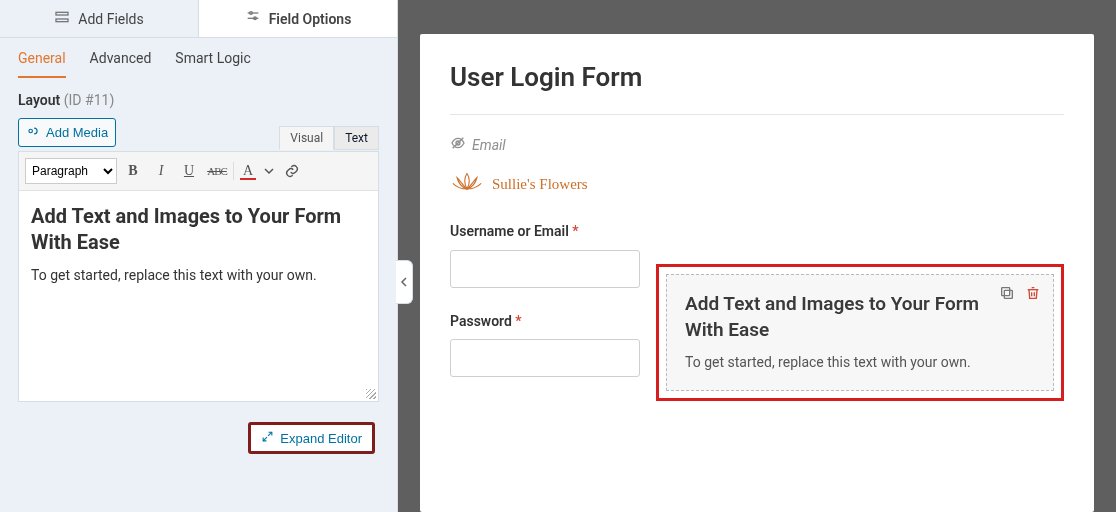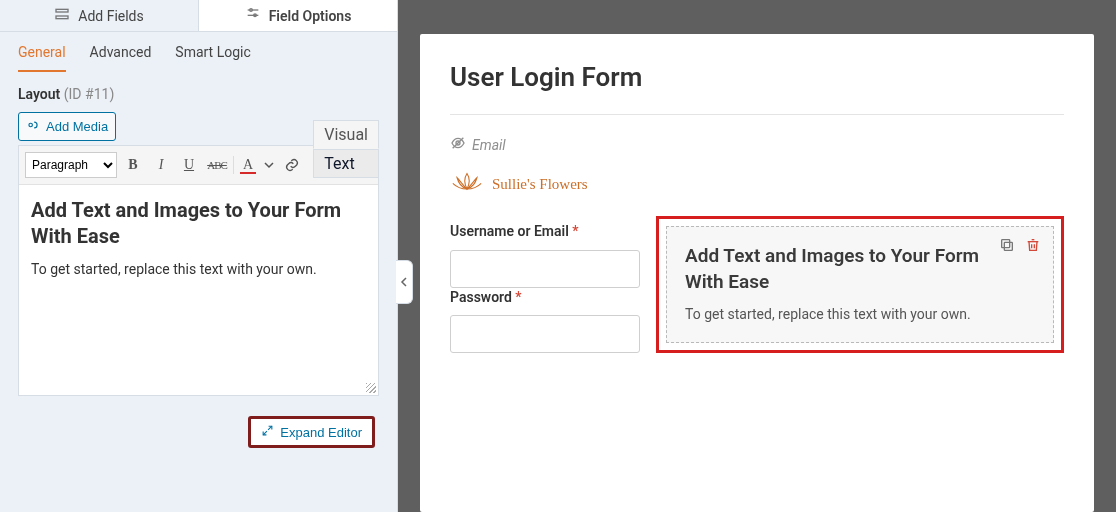--- a/index.html
+++ b/index.html
@@ -21,21 +21,21 @@
     width: 398px;
     height: 100%;
     background: #ecf1f7;
     border-right: 1px solid #d6dde4;
     display: flex;
     flex-direction: column;
     position: relative;
   }
   .top-tabs {
     display: flex;
-    height: 32px;
+    height: 38px;
     border-bottom: 1px solid #d6dde4;
   }
   .top-tab {
     flex: 1;
     display: flex;
     align-items: center;
     justify-content: center;
     gap: 8px;
     font-size: 14px;
     color: #444;
@@ -96,22 +96,21 @@
     display: flex;
     flex-direction: column;
     position: relative;
     margin-top: -6px;
   }
   .editor-mode-tabs {
     position: absolute;
     right: -1px;
     top: -26px;
     display: flex;
-    font-size: 16px;
-    flex-direction: column;
+    font-size: 12px;
   }
   .mode-tab {
     border: 1px solid #d6dde4;
     padding: 4px 10px;
     color: #0f172a;
     background: #ebebeb;
     cursor: pointer;
   }
   .mode-tab.active {
     background: #f5f5f5;
@@ -274,21 +273,21 @@
   }
   .block-actions{
     position:absolute; top:10px; right:12px;
     display:flex; gap:10px;
   }
   .block-actions svg{width:16px;height:16px;cursor:pointer}
   .dup-icon{color:#777}
   .del-icon{color:#d34a3a}
 
   .form-fields { margin-top: 22px; width: 190px; }
-  .field { }
+  .field { margin-bottom: 24px; }
   .field-label { font-size:14px; font-weight:600; color:#333; line-height:1.4; margin-bottom:8px; display:block;}
   .req { color:#d34a3a; }
   .text-input {
     width: 100%; height: 38px; padding: 6px 10px;
     border:1px solid #cfcfcf; border-radius:3px; font-size:14px;
     background:#fff;
   }
 </style>
 </head>
 <body>

